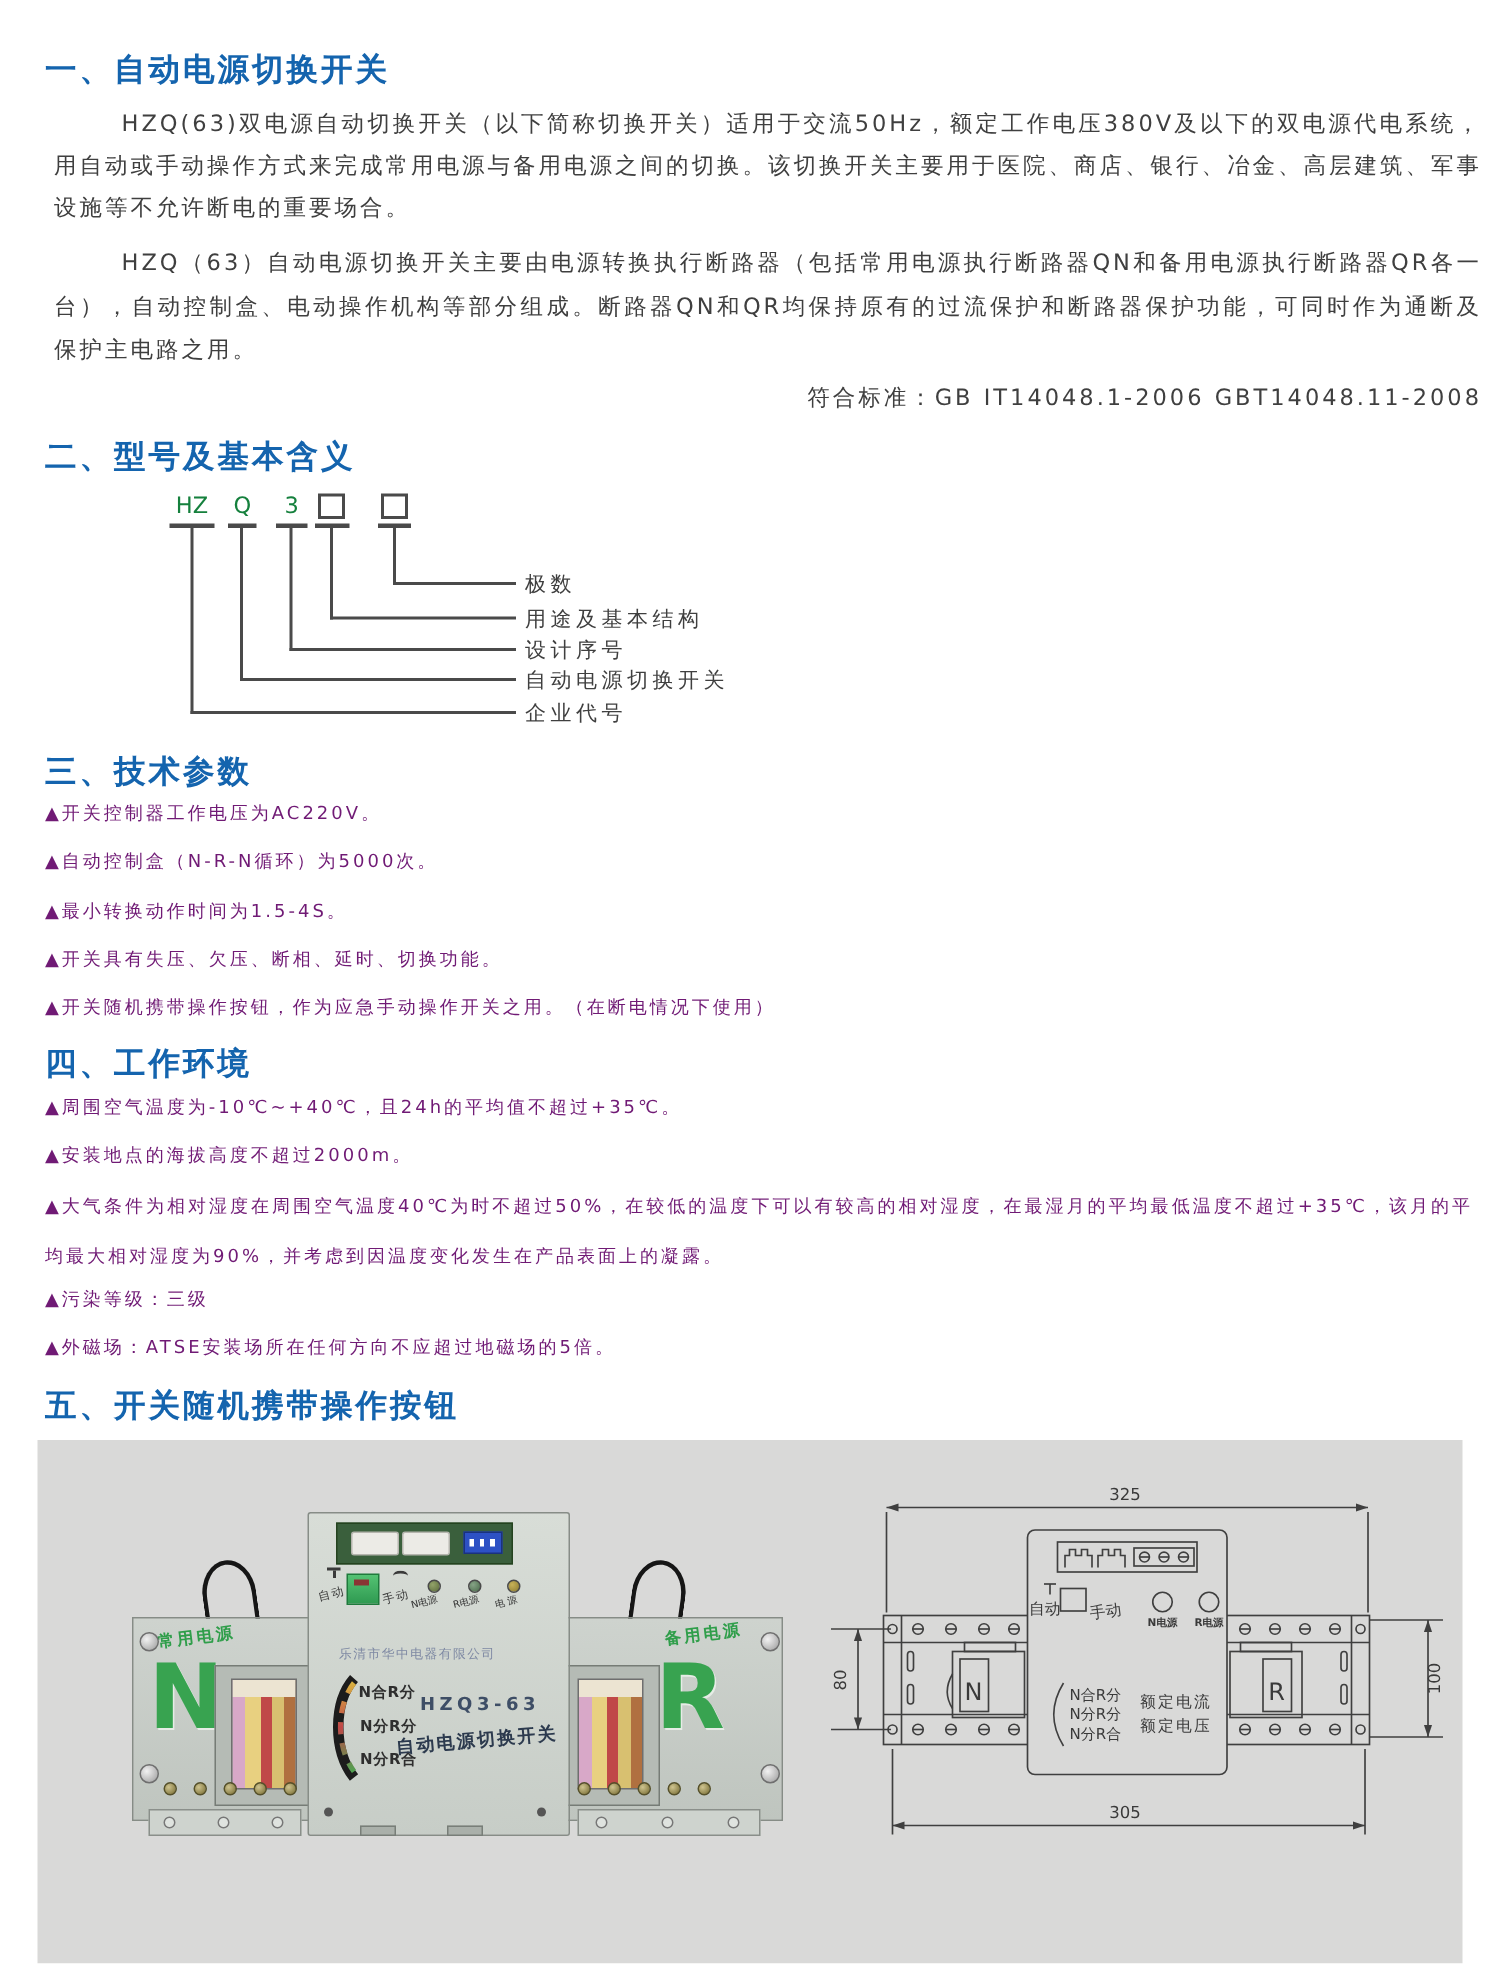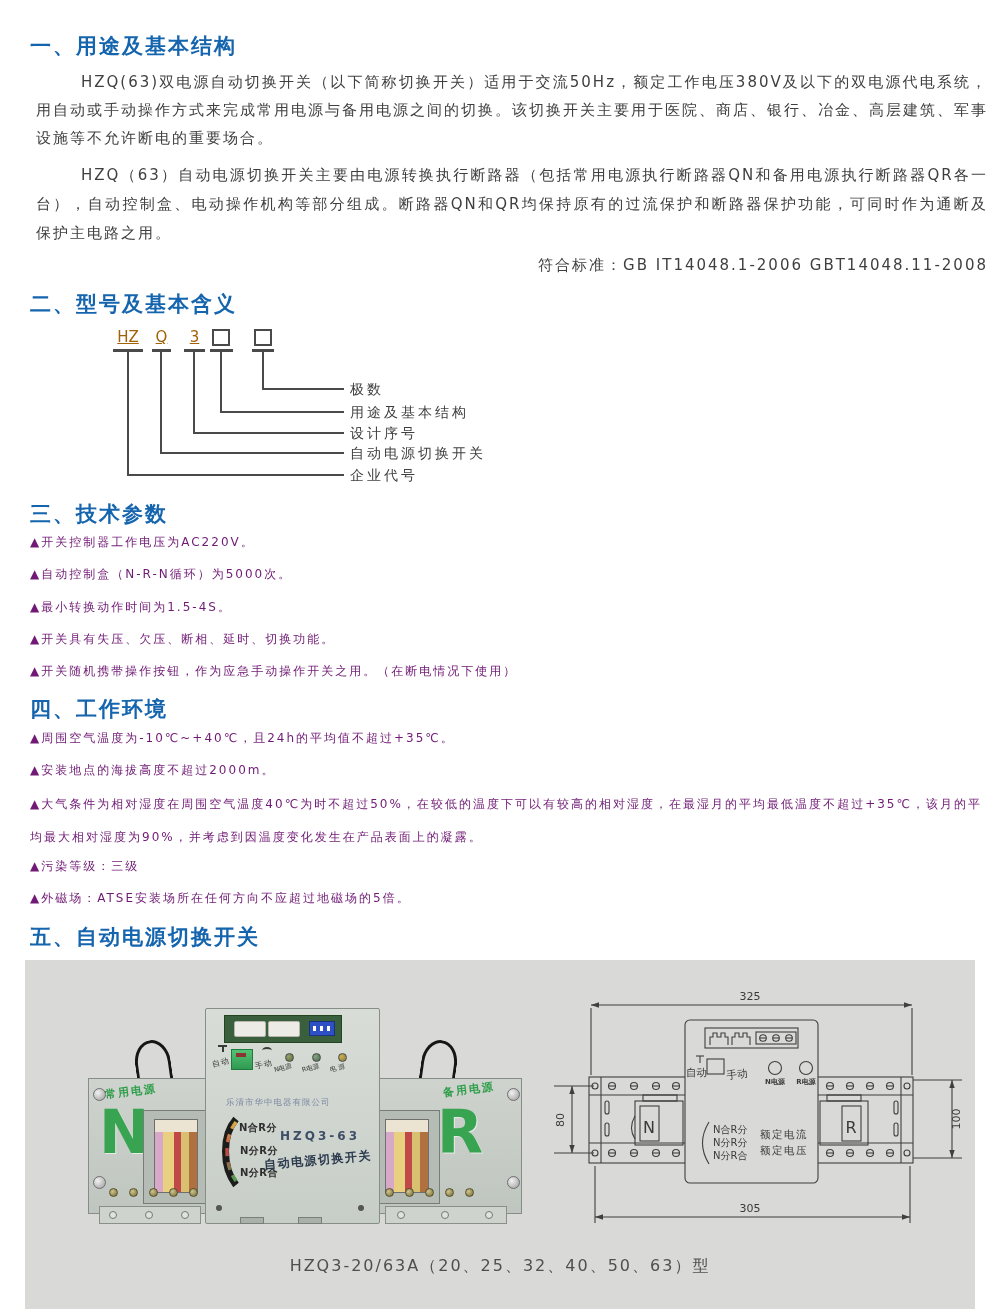--- a/index.html
+++ b/index.html
@@ -8,21 +8,21 @@
     font-family:"DejaVu Sans","Liberation Sans",sans-serif;overflow:hidden;
     color:#3f3f3f;
   }
   .abs{position:absolute;}
   .h{font-size:21px;font-weight:bold;color:#1464ae;letter-spacing:2px;white-space:nowrap;}
   .para{font-size:15px;color:#3f3f3f;letter-spacing:2px;line-height:29px;
         text-align:justify;text-indent:3em;width:952px;}
   .bullet{font-size:12px;color:#701a75;letter-spacing:2px;line-height:32px;white-space:nowrap;}
   .bullet.wrap{white-space:normal;width:952px;text-align:justify;line-height:33px;}
   
-  .code{font-size:15px;color:#a16207;text-align:center;font-weight:500;text-decoration:underline;}
+  .code{font-size:15px;color:#15803d;text-align:center;font-weight:500;}
   .sq{width:14px;height:13px;border:2px solid #4a4a4a;background:#fff;}
   .ln{background:#4a4a4a;}
   .mlabel{font-size:14px;color:#3f3f3f;letter-spacing:3px;white-space:nowrap;}
   
   .panel{left:25px;top:960px;width:950px;height:349px;background:#d9d9d8;}
   .caption{width:100%;text-align:center;font-size:16px;color:#4f4f4f;letter-spacing:2px;}
   
   .photo{left:60px;top:42px;width:440px;height:230px;}
   .plate{background:linear-gradient(180deg,#ced3ce,#bfc5bf);border:1px solid #868c86;}
   .flange{background:#ced3ce;border:1px solid #8a8f8a;}
@@ -56,21 +56,21 @@
   .dotscr{width:6px;height:6px;border-radius:50%;background:#555;}
   .tmark{left:12px;top:36px;width:9px;height:6px;border-top:2px solid #3a3a3a;}
   .tmark::after{content:"";position:absolute;left:3.5px;top:0;width:2px;height:5px;background:#3a3a3a;}
   .amark{left:56px;top:38px;width:10px;height:5px;border-top:2px solid #3a3a3a;border-radius:50% 50% 0 0;}
   
   svg text{fill:#3a3a3a;stroke:none;font-family:"DejaVu Sans","Liberation Sans",sans-serif;}
 </style>
 </head>
 <body>
 
-<div class="abs h" style="left:30px;top:32px">一、用途及基本结构</div>
+<div class="abs h" style="left:30px;top:32px">一、自动电源切换开关</div>
 <div class="abs para" style="left:36px;top:68px;line-height:28px">HZQ(63)双电源自动切换开关（以下简称切换开关）适用于交流50Hz，额定工作电压380V及以下的双电源代电系统，用自动或手动操作方式来完成常用电源与备用电源之间的切换。该切换开关主要用于医院、商店、银行、冶金、高层建筑、军事设施等不允许断电的重要场合。</div>
 <div class="abs para" style="left:36px;top:161px">HZQ（63）自动电源切换开关主要由电源转换执行断路器（包括常用电源执行断路器QN和备用电源执行断路器QR各一台），自动控制盒、电动操作机构等部分组成。断路器QN和QR均保持原有的过流保护和断路器保护功能，可同时作为通断及保护主电路之用。</div>
 <div class="abs para" style="left:36px;top:251px;text-align:right">符合标准：GB IT14048.1-2006  GBT14048.11-2008</div>
 
 <div class="abs h" style="left:30px;top:290px">二、型号及基本含义</div>
 <div class="abs" style="left:0;top:0;width:1000px;height:0">
 
   <div class="abs code" style="left:113px;top:328px;width:30px">HZ</div>
   <div class="abs code" style="left:152px;top:328px;width:19px">Q</div>
   <div class="abs code" style="left:184px;top:328px;width:21px">3</div>
@@ -109,21 +109,21 @@
 <div class="abs bullet" style="left:30px;top:623px">▲开关具有失压、欠压、断相、延时、切换功能。</div>
 <div class="abs bullet" style="left:30px;top:655px">▲开关随机携带操作按钮，作为应急手动操作开关之用。（在断电情况下使用）</div>
 
 <div class="abs h" style="left:30px;top:695px">四、工作环境</div>
 <div class="abs bullet" style="left:30px;top:722px">▲周围空气温度为-10℃~+40℃，且24h的平均值不超过+35℃。</div>
 <div class="abs bullet" style="left:30px;top:754px">▲安装地点的海拔高度不超过2000m。</div>
 <div class="abs bullet wrap" style="left:30px;top:788px">▲大气条件为相对湿度在周围空气温度40℃为时不超过50%，在较低的温度下可以有较高的相对湿度，在最湿月的平均最低温度不超过+35℃，该月的平均最大相对湿度为90%，并考虑到因温度变化发生在产品表面上的凝露。</div>
 <div class="abs bullet" style="left:30px;top:850px">▲污染等级：三级</div>
 <div class="abs bullet" style="left:30px;top:882px">▲外磁场：ATSE安装场所在任何方向不应超过地磁场的5倍。</div>
 
-<div class="abs h" style="left:30px;top:923px">五、自动电源切换开关</div>
+<div class="abs h" style="left:30px;top:923px">五、开关随机携带操作按钮</div>
 
 <div class="abs panel">
 
   <div class="abs photo">
 
     <div class="abs wire" style="left:50px;top:38px"></div>
     <div class="abs wire" style="left:336px;top:38px;transform:rotate(8deg)"></div>
 
     <div class="abs plate" style="left:3px;top:76px;width:119px;height:134px"></div>
     <div class="abs greenlbl" style="left:20px;top:82px">常用电源</div>
@@ -307,14 +307,13 @@
     <text x="256" y="99" text-anchor="middle" font-size="7" font-weight="bold">R电源</text>
     <text x="163" y="148" font-size="10">N合R分</text>
     <text x="163" y="161" font-size="10">N分R分</text>
     <text x="163" y="174" font-size="10">N分R合</text>
     <text x="210" y="153" font-size="10.5" letter-spacing="1.5">额定电流</text>
     <text x="210" y="169" font-size="10.5" letter-spacing="1.5">额定电压</text>
     <text x="99" y="148" text-anchor="middle" font-size="16">N</text>
     <text x="301" y="148" text-anchor="middle" font-size="16">R</text>
   </svg>
 
-  <div class="abs caption" style="top:296px">HZQ3-20/63A（20、25、32、40、50、63）型</div>
 </div>
 
 </body></html>

